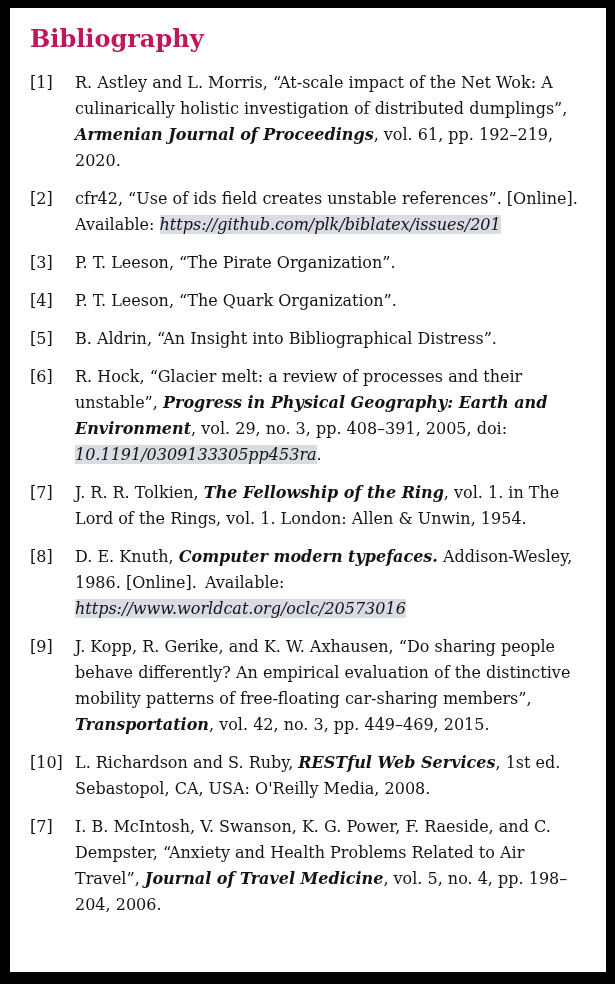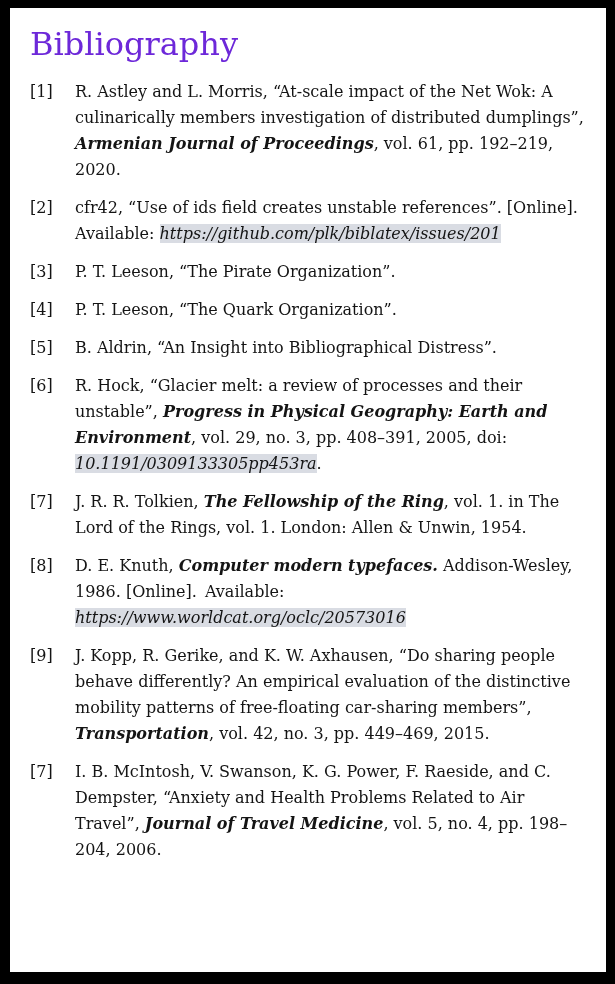--- a/index.html
+++ b/index.html
@@ -19,23 +19,23 @@
     top: 8px;
     width: 596px;
     height: 964px;
     box-sizing: border-box;
     background: #ffffff;
     padding: 17px 21px 0 20px;
     font-family: "DejaVu Serif", serif;
     color: #141414;
   }
   .page-title {
-    font-size: 32px;
-    font-weight: normal;
-    color: #6d28d9;
+    font-size: 24px;
+    font-weight: bold;
+    color: #be185d;
     margin: 0 0 16px 0;
     line-height: 1.2;
   }
   .bib-list {
     margin: 0;
     padding: 0;
   }
   .entry {
     display: flex;
     font-size: 16px;
@@ -64,21 +64,21 @@
   }
 </style>
 </head>
 <body style="background: rgb(0, 0, 0);">
 
 <div class="page" style="background: rgb(255, 255, 255); color: rgb(20, 20, 20);">
   <h1 class="page-title">Bibliography</h1>
   <div class="bib-list">
       <div class="entry">
         <span class="entry-num">[1]</span>
-        <span class="entry-text"><span class="seg-plain">R. Astley and L. Morris, “At-scale impact of the Net Wok: A culinarically members investigation of distributed dumplings”, </span><span class="seg-italic">Armenian Journal of Proceedings</span><span class="seg-plain">, vol. 61, pp. 192–219, 2020.</span></span>
+        <span class="entry-text"><span class="seg-plain">R. Astley and L. Morris, “At-scale impact of the Net Wok: A culinarically holistic investigation of distributed dumplings”, </span><span class="seg-italic">Armenian Journal of Proceedings</span><span class="seg-plain">, vol. 61, pp. 192–219, 2020.</span></span>
       </div>
       <div class="entry">
         <span class="entry-num">[2]</span>
         <span class="entry-text"><span class="seg-plain">cfr42, “Use of ids field creates unstable references”. [Online]. Available: </span><a class="ref-link" href="#">https://github.com/plk/biblatex/issues/201</a></span>
       </div>
       <div class="entry">
         <span class="entry-num">[3]</span>
         <span class="entry-text"><span class="seg-plain">P. T. Leeson, “The Pirate Organization”.</span></span>
       </div>
       <div class="entry">
@@ -99,17 +99,21 @@
       </div>
       <div class="entry">
         <span class="entry-num">[8]</span>
         <span class="entry-text"><span class="seg-plain">D. E. Knuth, </span><span class="seg-italic">Computer modern typefaces.</span><span class="seg-plain"> Addison-Wesley, 1986. [Online]. Available: </span><a class="ref-link" href="#">https://www.worldcat.org/oclc/20573016</a></span>
       </div>
       <div class="entry">
         <span class="entry-num">[9]</span>
         <span class="entry-text"><span class="seg-plain">J. Kopp, R. Gerike, and K. W. Axhausen, “Do sharing people behave differently? An empirical evaluation of the distinctive mobility patterns of free-floating car-sharing members”, </span><span class="seg-italic">Transportation</span><span class="seg-plain">, vol. 42, no. 3, pp. 449–469, 2015.</span></span>
       </div>
       <div class="entry">
+        <span class="entry-num">[10]</span>
+        <span class="entry-text"><span class="seg-plain">L. Richardson and S. Ruby, </span><span class="seg-italic">RESTful Web Services</span><span class="seg-plain">, 1st ed. Sebastopol, CA, USA: O'Reilly Media, 2008.</span></span>
+      </div>
+      <div class="entry">
         <span class="entry-num">[7]</span>
         <span class="entry-text"><span class="seg-plain">I. B. McIntosh, V. Swanson, K. G. Power, F. Raeside, and C. Dempster, “Anxiety and Health Problems Related to Air Travel”, </span><span class="seg-italic">Journal of Travel Medicine</span><span class="seg-plain">, vol. 5, no. 4, pp. 198–204, 2006.</span></span>
       </div>
     </div>
 </div>
 
 </body></html>

